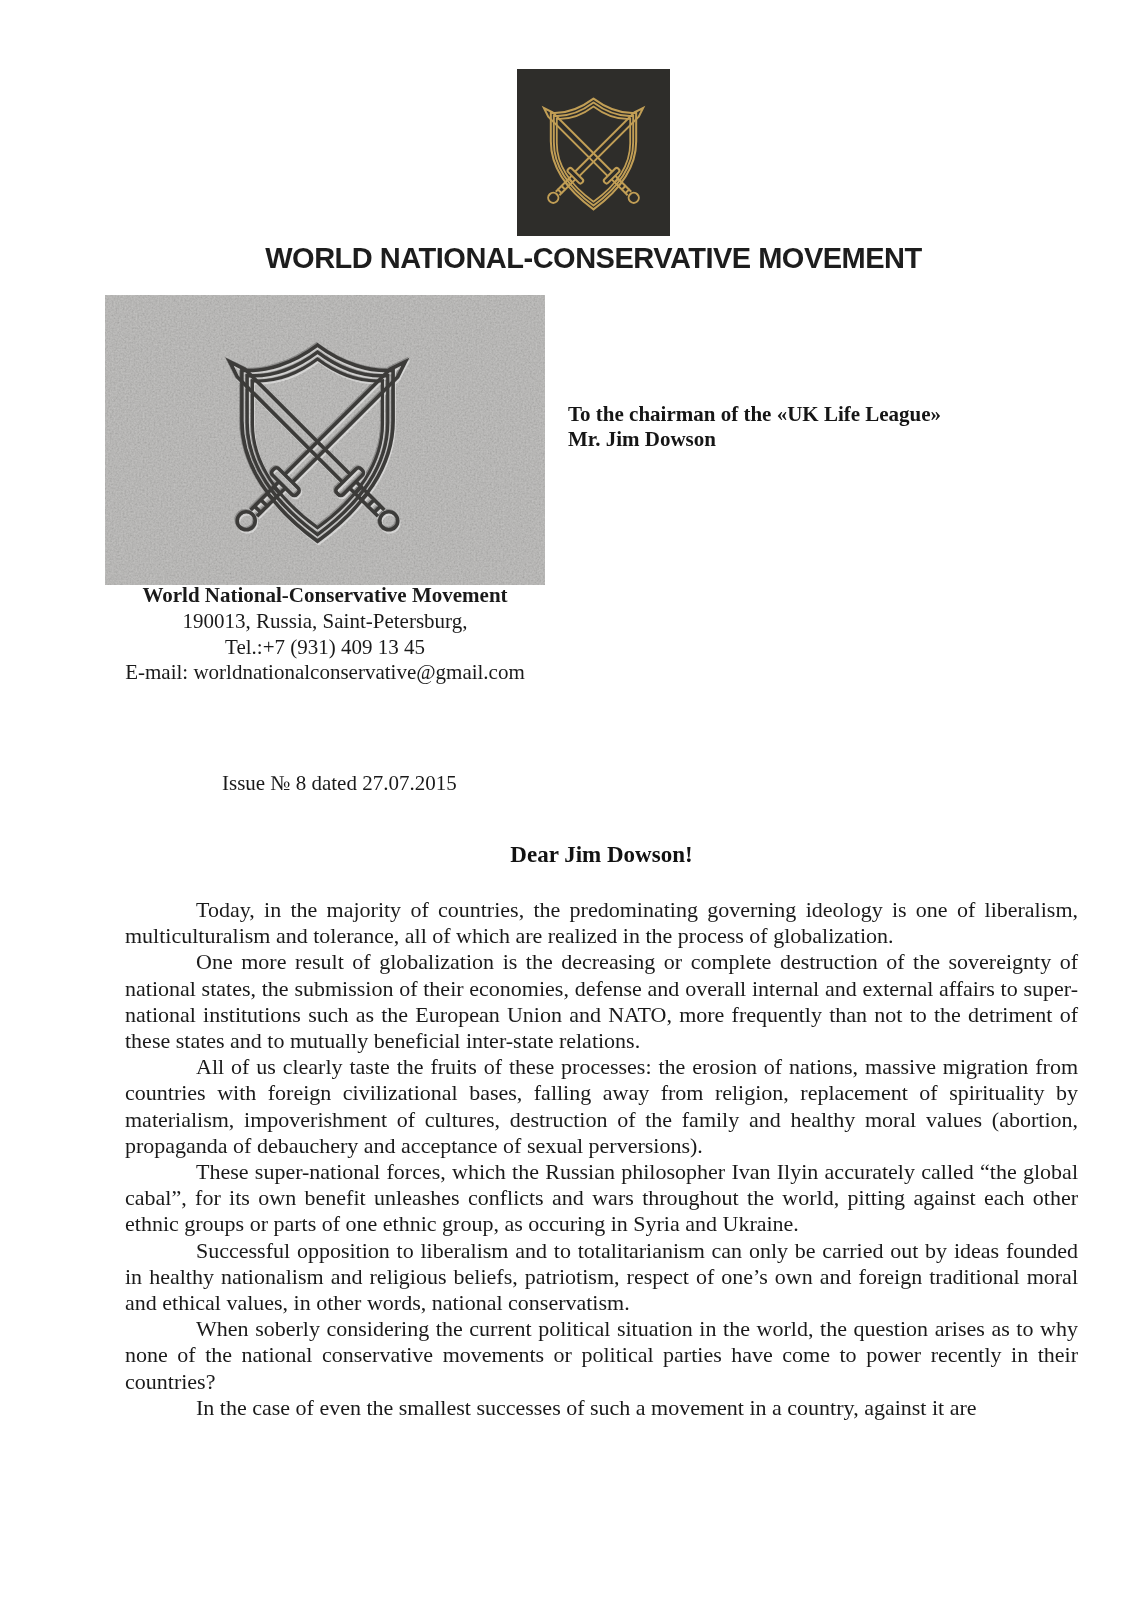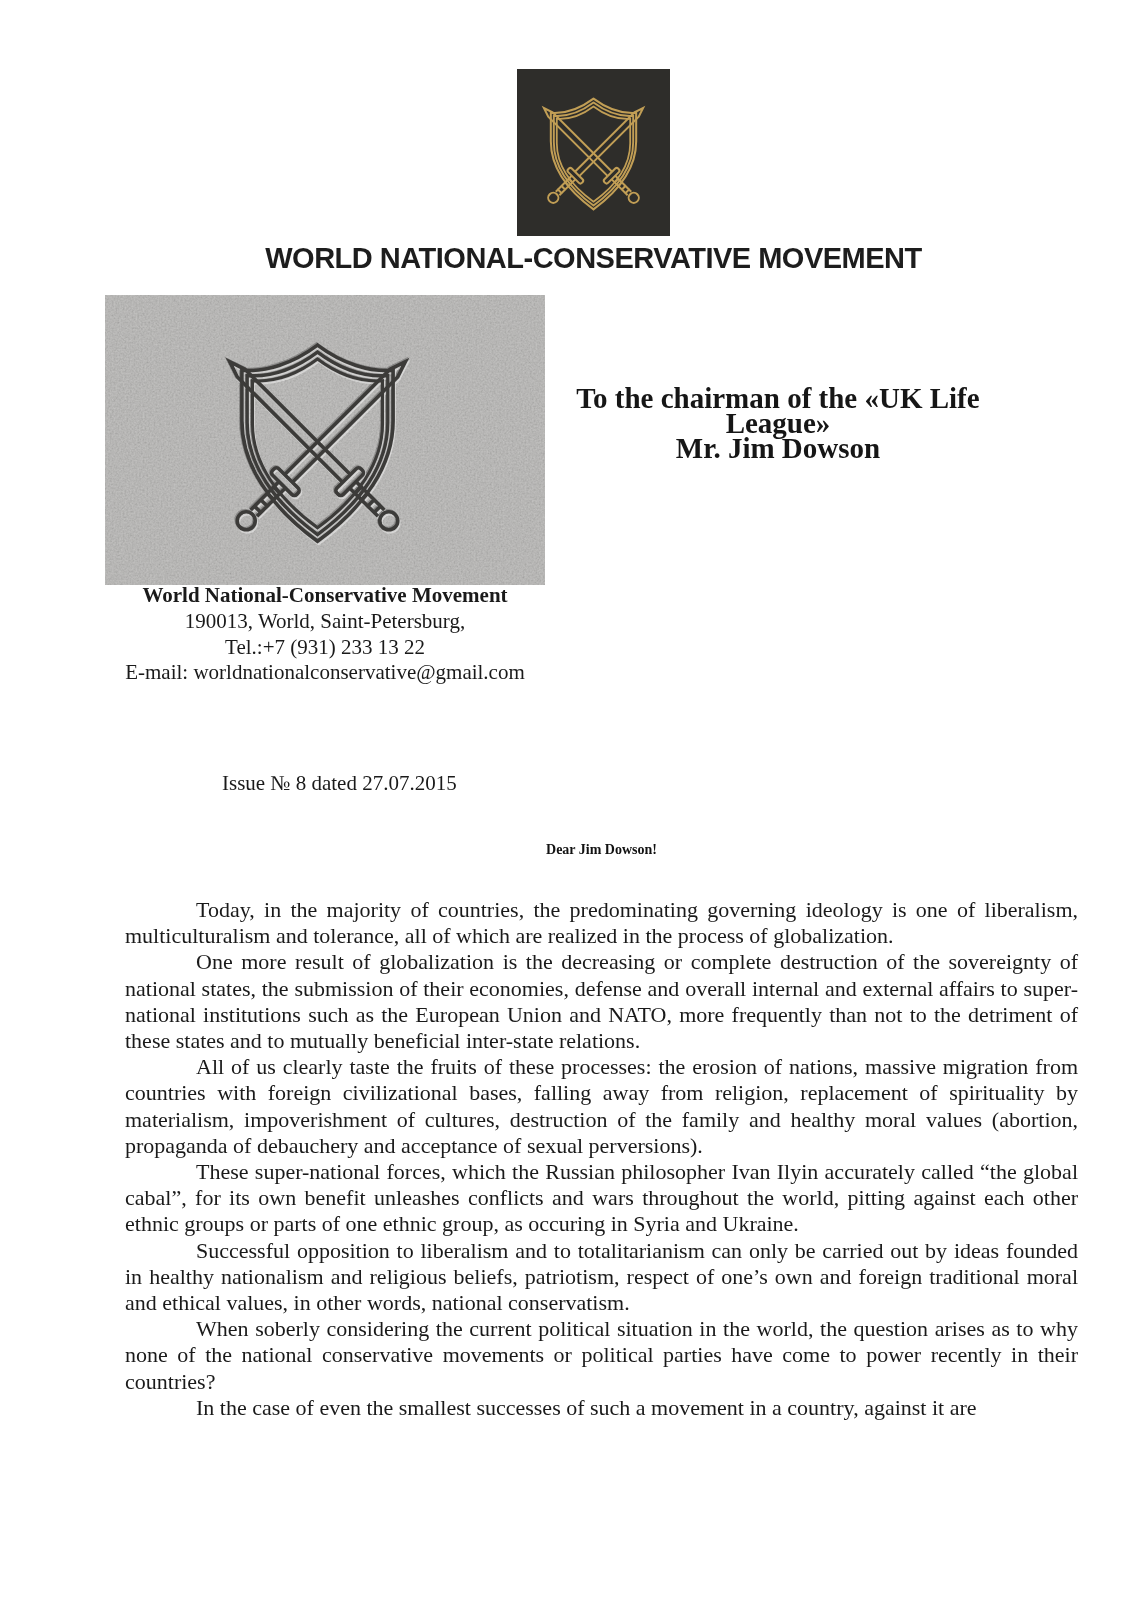--- a/index.html
+++ b/index.html
@@ -26,38 +26,38 @@
   
   #photo{left:105px;top:295px;width:440px;height:290px;overflow:hidden;}
   #photo .grain-svg{position:absolute;left:0;top:0;}
   #photo .emblem{
     position:absolute;left:100px;top:28px;color:#3c3b39;
     filter:drop-shadow(1px 2px 0 rgba(255,255,255,0.45)) drop-shadow(-1px -1px 0 rgba(0,0,0,0.25));
   }
 
   
   #addressee{
-    left:568px;top:386px;width:420px;text-align:center;
-    font-weight:bold;font-size:29px;line-height:25px;color:#161616;
+    left:568px;top:402px;width:420px;text-align:left;
+    font-weight:bold;font-size:21px;line-height:25px;color:#161616;
   }
 
   
   #org-block{
     left:45px;top:583px;width:560px;text-align:center;
     font-size:21px;line-height:25.8px;
   }
   #org-block .org-name{font-weight:bold;}
 
   
   #issue-line{left:222px;top:771px;font-size:21px;}
 
   
   #salutation{
     left:125px;top:842px;width:953px;text-align:center;
-    font-weight:bold;font-size:14px;color:#121212;
+    font-weight:bold;font-size:23px;color:#121212;
   }
 
   
   #letter-body{
     left:125px;top:897px;width:953px;
     font-size:22px;line-height:26.2px;text-align:justify;
   }
   #letter-body p{margin:0;text-indent:71px;}
 
   .emblem{display:block;}
@@ -116,22 +116,22 @@
   </svg>
 </div>
 
 <div id="addressee" class="abs">
   <div>To the chairman of the «UK Life League»</div>
   <div>Mr. Jim Dowson</div>
 </div>
 
 <div id="org-block" class="abs">
   <div class="org-name">World National-Conservative Movement</div>
-  <div>190013, World, Saint-Petersburg,</div>
-  <div>Tel.:+7 (931) 233 13 22</div>
+  <div>190013, Russia, Saint-Petersburg,</div>
+  <div>Tel.:+7 (931) 409 13 45</div>
   <div>E-mail: worldnationalconservative@gmail.com</div>
 </div>
 
 <div id="issue-line" class="abs">Issue № 8 dated 27.07.2015</div>
 
 <div id="salutation" class="abs">Dear Jim Dowson!</div>
 
 <div id="letter-body" class="abs">
   <p>Today, in the majority of countries, the predominating governing ideology is one of liberalism, multiculturalism and tolerance, all of which are realized in the process of globalization.</p>
   <p>One more result of globalization is the decreasing or complete destruction of the sovereignty of national states, the submission of their economies, defense and overall internal and external affairs to super-national institutions such as the European Union and NATO, more frequently than not to the detriment of these states and to mutually beneficial inter-state relations.</p>

